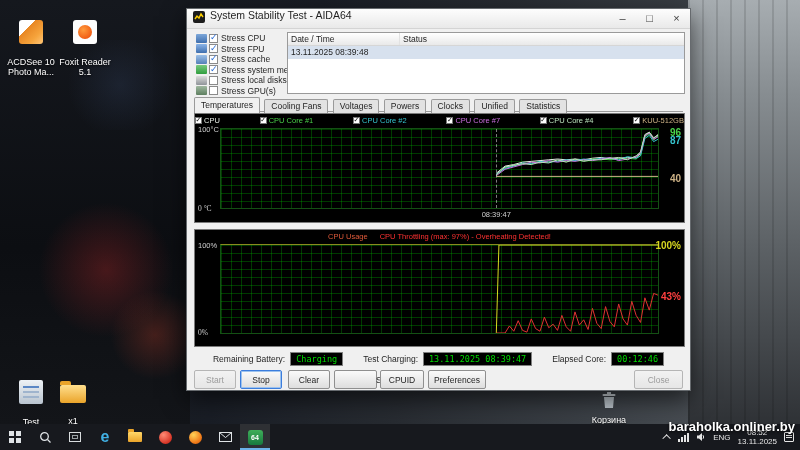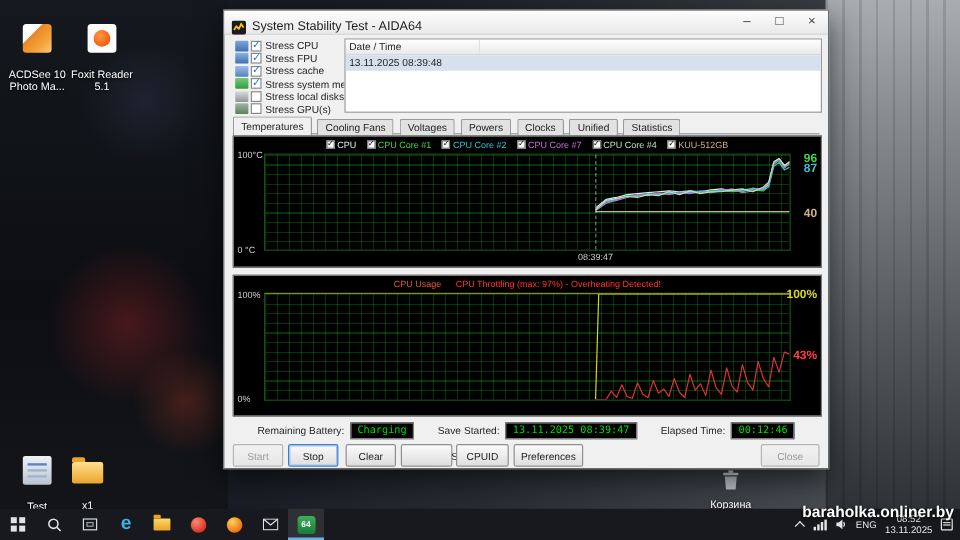--- a/index.html
+++ b/index.html
@@ -36,21 +36,21 @@
   .ic-folder { width:26px; height:18px; margin-top:5px; background:linear-gradient(#ffdf8e,#eaa42a);
         border-radius:2px; position:relative; }
   .ic-folder::before { content:""; position:absolute; top:-4px; left:0; width:11px; height:4px;
         background:#eaa42a; border-radius:2px 2px 0 0; }
 
   
   .window { position:absolute; left:186px; top:8px; width:505px; height:383px; background:#f0f0f0;
         border:1px solid #666a6e; box-shadow:0 8px 22px rgba(0,0,0,.6); z-index:5; }
   .titlebar { position:absolute; top:0; left:0; right:0; height:20px;
         background:linear-gradient(#fdfdfd,#e9e9e9); border-bottom:1px solid #d4d4d4;
-        display:flex; align-items:flex-end; }
+        display:flex; align-items:flex-start; }
   .app-icon { width:12px; height:12px; margin:0 5px 0 6px; flex:none; }
   .title { font-size:10.5px; color:#1f1f1f; }
   .caption-btns { margin-left:auto; display:flex; height:100%; }
   .cap { width:27px; height:100%; text-align:center; line-height:19px; font-size:11px; color:#3c3c3c; }
 
   
   .opts { position:absolute; left:9px; top:24px; width:92px; }
   .opt { display:flex; align-items:center; height:10px; margin-bottom:0.5px; }
   .oicon { width:11px; height:9px; margin-right:2px; border-radius:1px; flex:none; }
   .oi0 { background:linear-gradient(#7da7d9,#3f6fae); }
@@ -86,29 +86,29 @@
   
   .chart-panel { position:absolute; left:7px; width:491px; background:#000; border:1px solid #7a7a7a; }
   .cp1 { top:104px; height:110px; }
   .cp2 { top:220px; height:118px; }
   .plot { position:absolute; left:25px; right:25px; top:14px; bottom:13px; border:1px solid #155015;
         background-image:
           repeating-linear-gradient(to bottom, rgba(0,190,0,.30) 0 1px, transparent 1px 8px),
           repeating-linear-gradient(to right, rgba(0,190,0,.30) 0 1px, transparent 1px 10px); }
   .cp2 .plot { bottom:12px; border-top-color:#8a8a20; }
   .plot svg { position:absolute; inset:0; width:100%; height:100%; }
-  .legend { position:absolute; top:2px; left:0; right:0; display:flex; justify-content:center;
+  .legend { position:absolute; top:2px; left:0; right:0; display:flex; justify-content:space-between;
         gap:9px; font-size:7.5px; align-items:center; }
   .litem { display:flex; align-items:center; }
   .lcb { width:7px; height:7px; background:#fff; border:1px solid #777; position:relative;
         margin-right:2px; flex:none; }
   .lcb.checked::after { content:"✓"; position:absolute; top:-2.5px; left:-0.5px; font-size:7px; color:#111; }
   .axis { position:absolute; font-size:7.5px; color:#cfcfcf; }
   .axis.tl { left:3px; top:11px; }
-  .axis.bl { left:3px; bottom:9px; }
+  .axis.bl { left:3px; bottom:9px;font-family:Liberation Serif, serif; }
   .time-label { position:absolute; top:calc(100% + 2px); transform:translateX(-50%);
         font-size:7.5px; color:#cfcfcf; white-space:nowrap; }
   .marker { position:absolute; top:0; bottom:0; width:0; border-left:1px dashed rgba(225,225,225,.55); }
   .rlabel { position:absolute; right:3px; font-size:10px; font-weight:bold; }
   .c2title { position:absolute; top:2px; left:0; right:0; display:flex; justify-content:center;
         gap:12px; font-size:7.5px; }
 
   
   .statusrow { position:absolute; left:0; right:0; top:342px; height:16px; display:flex;
         justify-content:center; align-items:center; gap:5px; font-size:8.5px; color:#1f1f1f; }
@@ -250,20 +250,21 @@
       <div class="opt">
         <span class="oicon oi5"></span>
         <span class="ocb"></span>
         <span class="olabel">Stress GPU(s)</span>
       </div>
     </div>
 
     <div class="log">
       <div class="log-h">
         <span class="lc1">Date / Time</span>
+        <span class="lc2">Status</span>
       </div>
       <div class="log-r">
         <span class="lc1">13.11.2025 08:39:48</span>
       </div>
     </div>
 
     <div class="tabs">
       <span class="tab active">Temperatures</span>
       <span class="tab">Cooling Fans</span>
       <span class="tab">Voltages</span>
@@ -333,24 +334,24 @@
       <span class="axis tl">100%</span>
       <span class="axis bl">0%</span>
       <span class="rlabel" style="color: rgb(216, 216, 32); top: 10px;">100%</span>
       <span class="rlabel" style="color: rgb(255, 64, 64); top: 61.3px;">43%</span>
     </div>
 
     <div class="statusrow">
       <span>Remaining Battery:</span>
       <span class="badge">Charging</span>
       <span style="width:10px"></span>
-      <span>Save Started:</span>
+      <span>Test Charging:</span>
       <span class="badge">13.11.2025 08:39:47</span>
       <span style="width:10px"></span>
-      <span>Elapsed Time:</span>
+      <span>Elapsed Core:</span>
       <span class="badge">00:12:46</span>
     </div>
 
     <button class="btn b-start disabled">Start</button>
     <button class="btn b-stop">Stop</button>
     <button class="btn b-clear">Clear</button>
     <button class="btn b-save">Save</button>
     <button class="btn b-cpuid">CPUID</button>
     <button class="btn b-prefs">Preferences</button>
     <button class="btn b-close disabled">Close</button>

